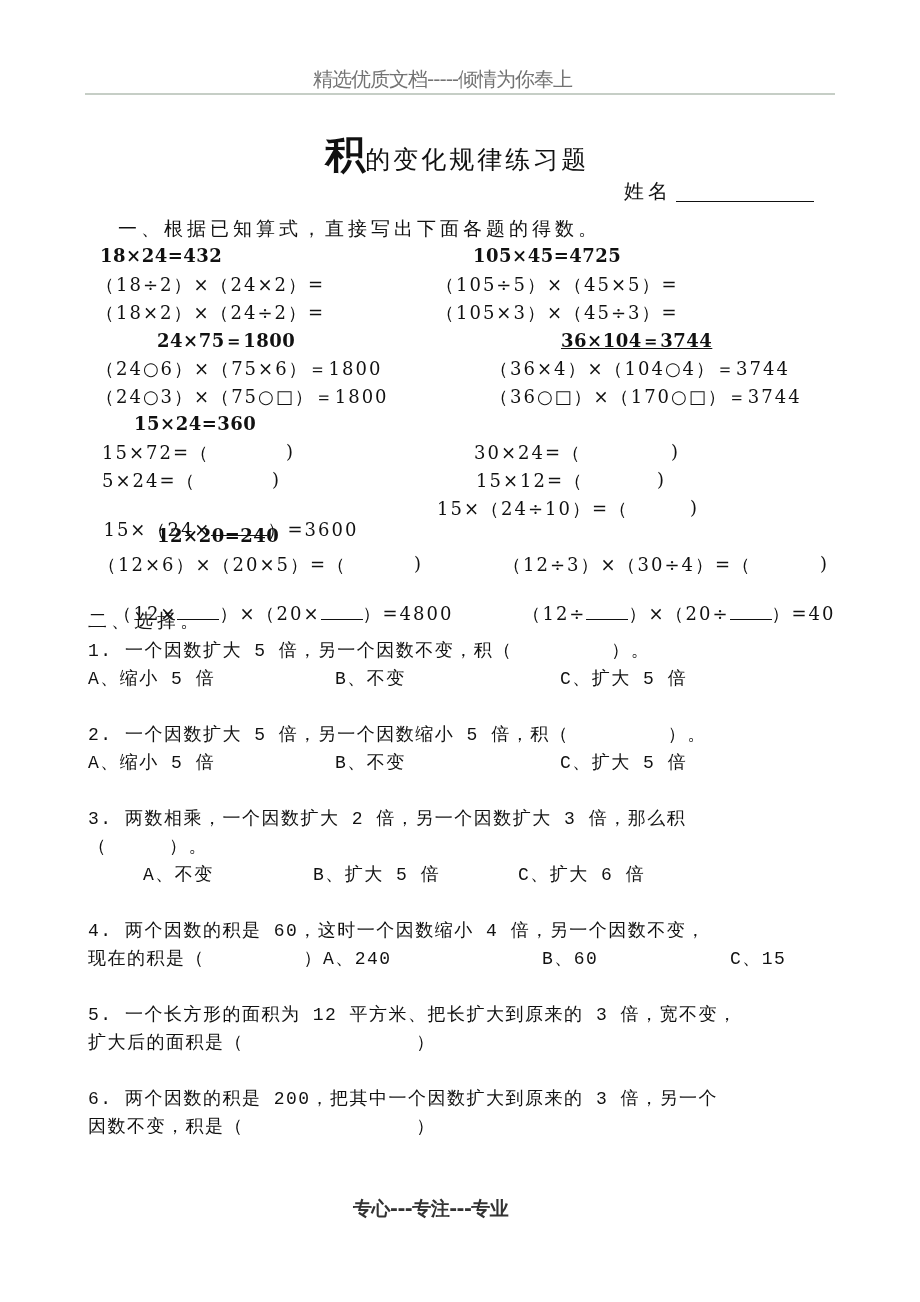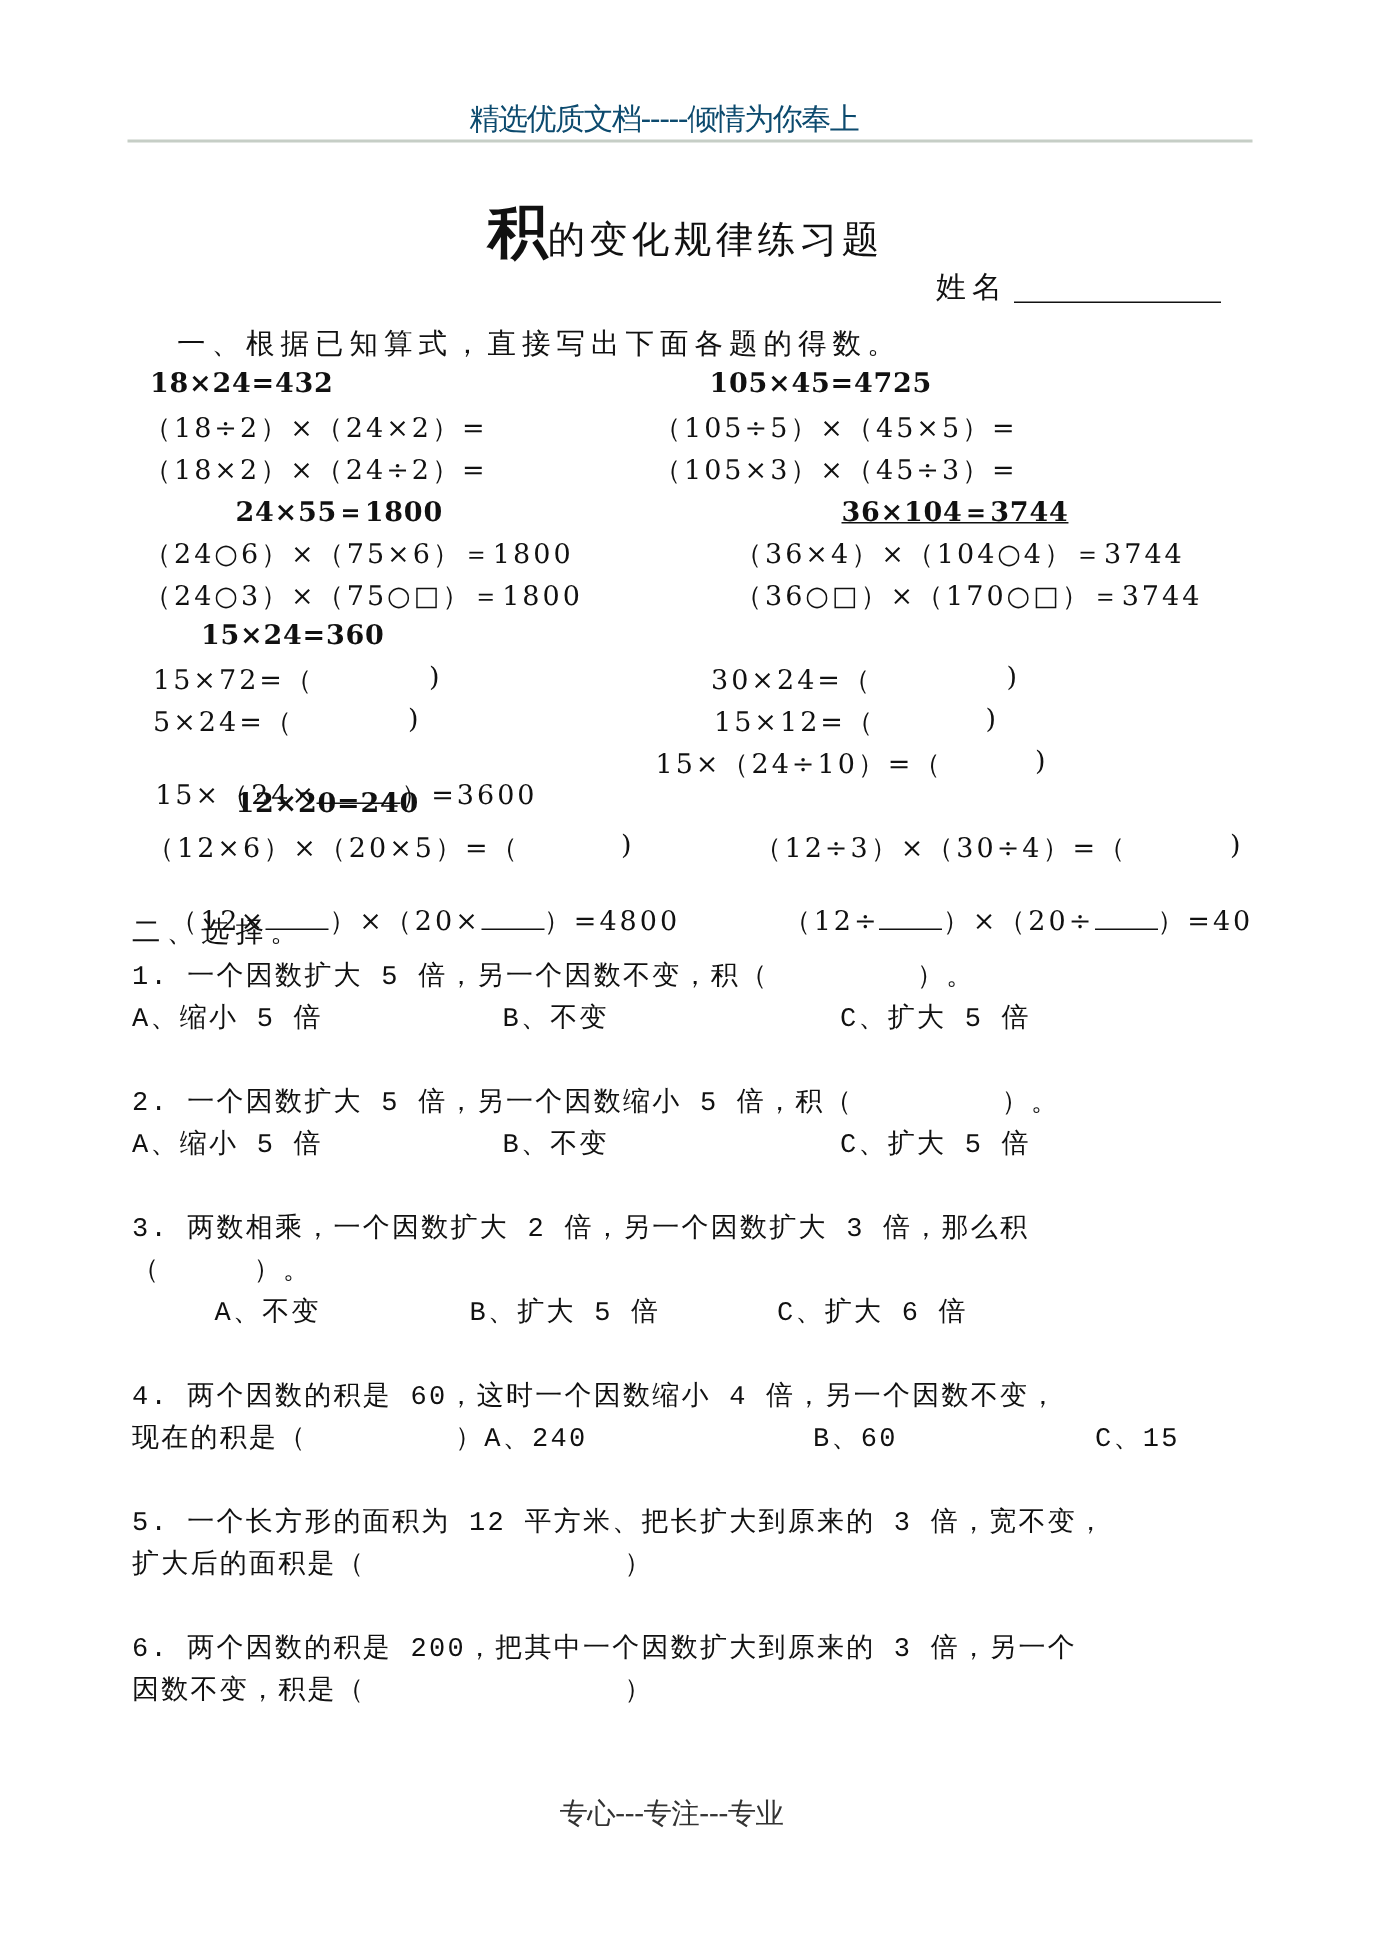--- a/index.html
+++ b/index.html
@@ -1,19 +1,19 @@
 <!DOCTYPE html>
 <html><head>
 <meta charset="utf-8">
 <style>
   html, body { margin: 0; padding: 0; background: #ffffff; }
   body { width: 920px; height: 1302px; position: relative; overflow: hidden;
          font-family: "DejaVu Serif", "Liberation Serif", serif; color: #111; }
   .abs { position: absolute; white-space: pre; }
-  .hdr { font-family: "DejaVu Sans", sans-serif; font-size: 20px; color: #0c4a6e; letter-spacing: -1px; }
+  .hdr { font-family: "DejaVu Sans", sans-serif; font-size: 20px; color: #737373; letter-spacing: -1px; }
   .rule { position: absolute; left: 85px; top: 93px; width: 750px; height: 2px; background: #c6cec6; }
   .title-big { font-family: "DejaVu Sans", sans-serif; font-size: 40px; font-weight: bold; }
   .title-rest { font-family: "DejaVu Sans", sans-serif; font-size: 25px; letter-spacing: 3px; }
   .name-label { font-family: "DejaVu Sans", sans-serif; font-size: 20px; letter-spacing: 4px; }
   .name-line { position: absolute; left: 676px; top: 201px; width: 138px; height: 1px; background: #111; }
   .sec { font-family: "DejaVu Sans", sans-serif; font-size: 19px; letter-spacing: 4px; }
   .eqb { font-family: "DejaVu Serif", serif; font-size: 18px; font-weight: bold; letter-spacing: 0.5px; text-align: center; }
   .eq { font-family: "DejaVu Serif", serif; font-size: 18px; letter-spacing: 2px; }
   .q { font-family: Liberation Mono, monospace; font-size: 18px; letter-spacing: 1.5px; }
   .blank { display: inline-block; border-bottom: 1px solid #111; height: 16px; vertical-align: baseline; }
@@ -35,21 +35,21 @@
 <div class="abs sec" style="left:118px; top:216px;">一、根据已知算式，直接写出下面各题的得数。</div>
 
 <div class="abs eqb" style="left:100px; top:245px;">18×24=432</div>
 <div class="abs eq" style="left:96px; top:273px;">（18÷2）×（24×2）=</div>
 <div class="abs eq" style="left:96px; top:301px;">（18×2）×（24÷2）=</div>
 
 <div class="abs eqb" style="left:473px; top:245px;">105×45=4725</div>
 <div class="abs eq" style="left:436px; top:273px;">（105÷5）×（45×5）=</div>
 <div class="abs eq" style="left:436px; top:301px;">（105×3）×（45÷3）=</div>
 
-<div class="abs eqb" style="left:157px; top:329px;">24×55＝1800</div>
+<div class="abs eqb" style="left:157px; top:329px;">24×75＝1800</div>
 <div class="abs eq" style="left:96px; top:357px;">（24○6）×（75×6）＝1800</div>
 <div class="abs eq" style="left:96px; top:385px;">（24○3）×（75○□）＝1800</div>
 
 <div class="abs eqb" style="left:561px; top:329px;text-decoration:underline;">36×104＝3744</div>
 <div class="abs eq" style="left:490px; top:357px;">（36×4）×（104○4）＝3744</div>
 <div class="abs eq" style="left:490px; top:385px;">（36○□）×（170○□）＝3744</div>
 
 <div class="abs eqb" style="left:134px; top:413px;">15×24=360</div>
 <div class="abs eq" style="left:102px; top:441px;">15×72=（</div>
 <div class="abs eq" style="left:286px; top:441px;">)</div>
@@ -102,13 +102,13 @@
 <div class="abs q" style="left:88px; top:946px;">现在的积是（        ）A、240</div>
 <div class="abs q" style="left:542px; top:946px;">B、60</div>
 <div class="abs q" style="left:730px; top:946px;">C、15</div>
 
 <div class="abs q" style="left:88px; top:1002px;">5. 一个长方形的面积为 12 平方米、把长扩大到原来的 3 倍，宽不变，</div>
 <div class="abs q" style="left:88px; top:1030px;">扩大后的面积是（              ）</div>
 
 <div class="abs q" style="left:88px; top:1086px;">6. 两个因数的积是 200，把其中一个因数扩大到原来的 3 倍，另一个</div>
 <div class="abs q" style="left:88px; top:1114px;">因数不变，积是（              ）</div>
 
-<div class="abs footer" style="left:373px; top:1196px;">专心---专注---专业</div>
+<div class="abs footer" style="left:353px; top:1196px;font-weight:bold;">专心---专注---专业</div>
 
 </body></html>

